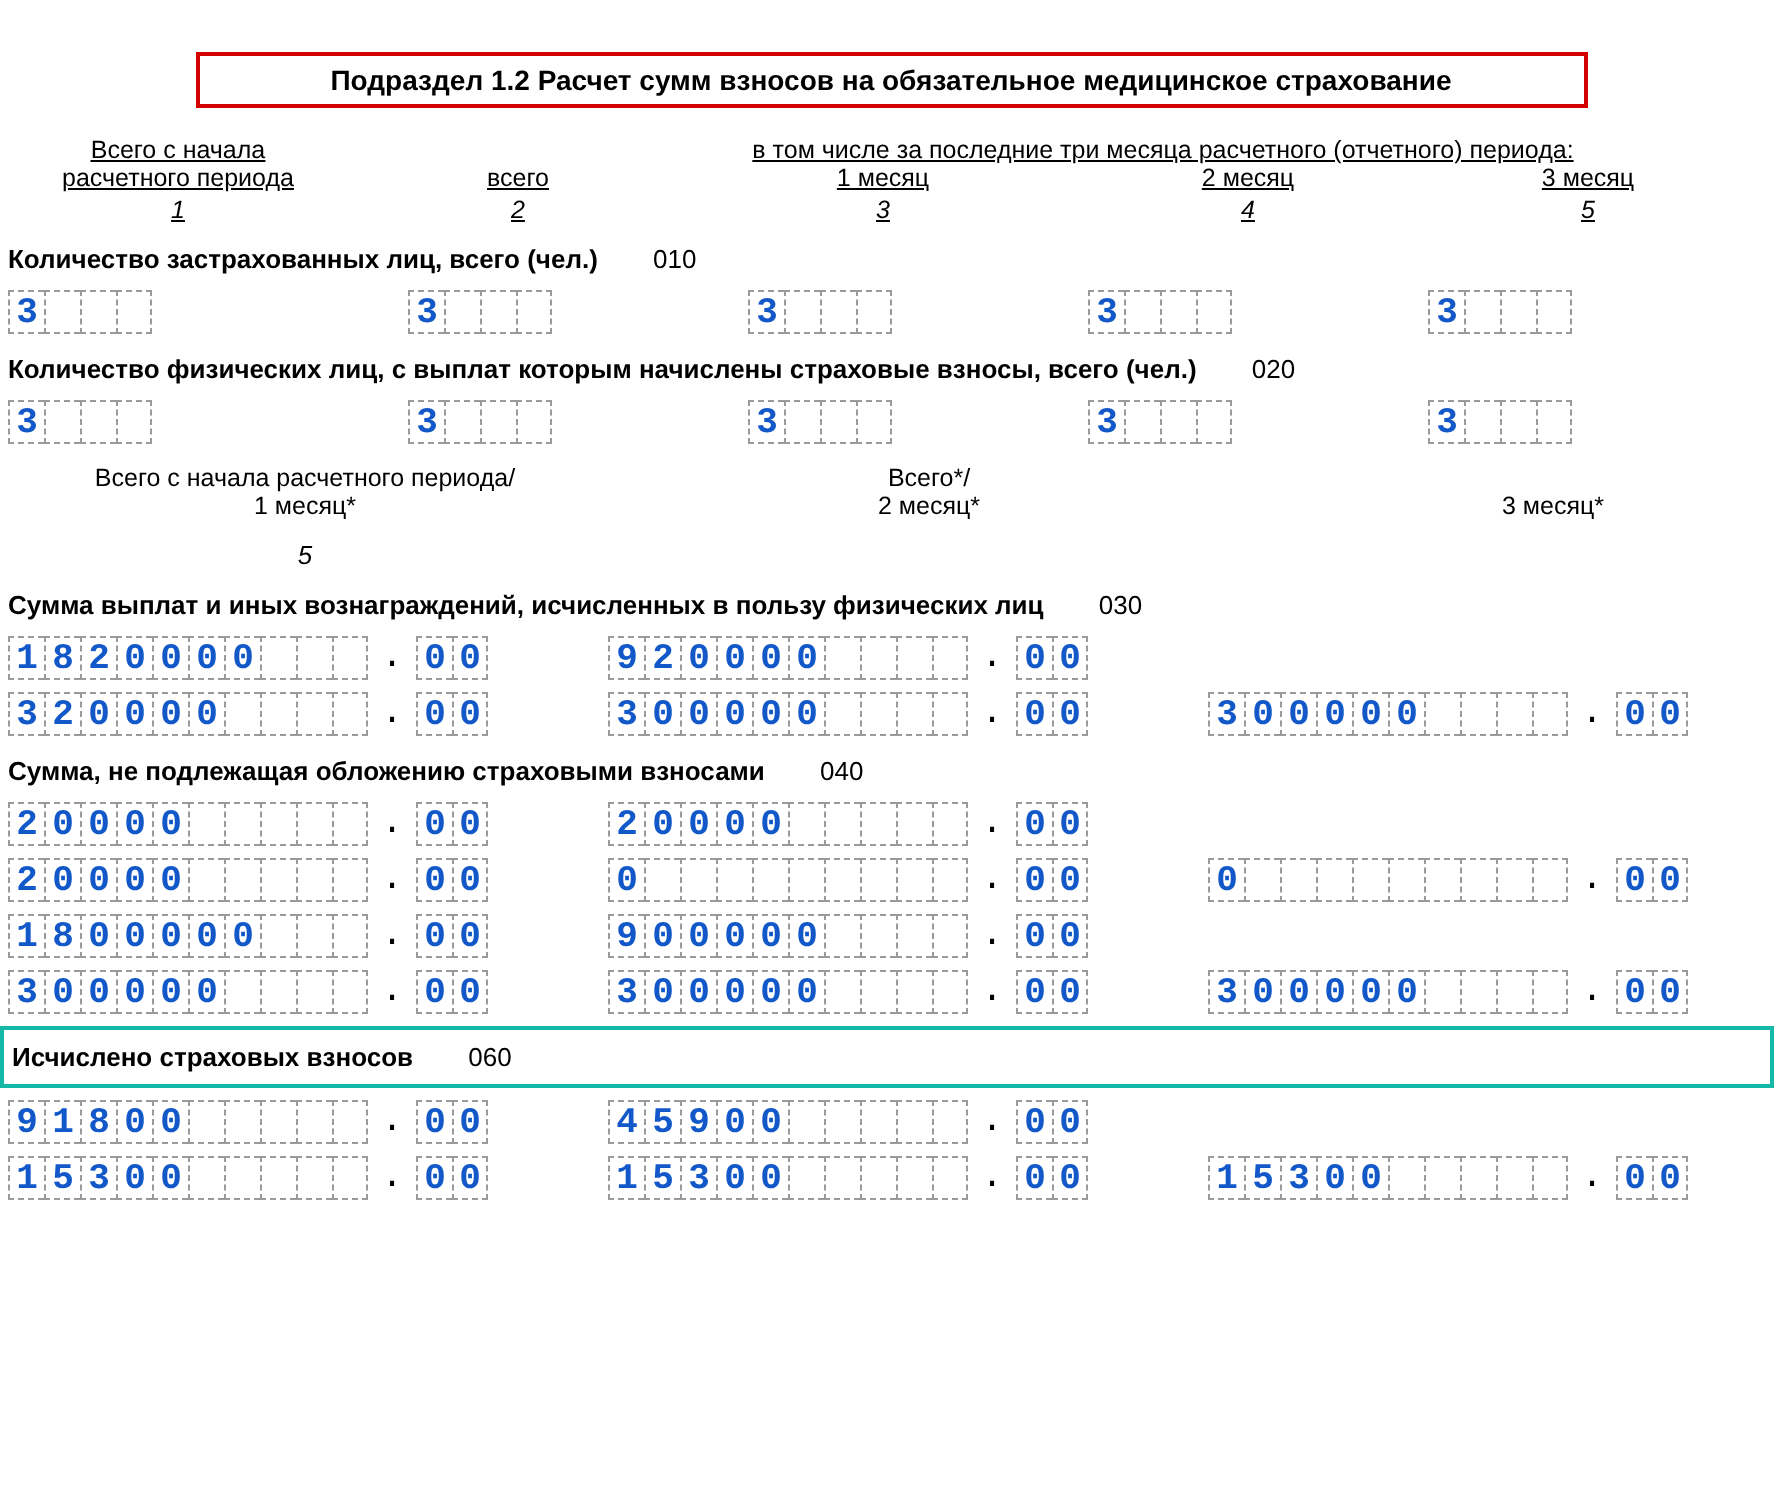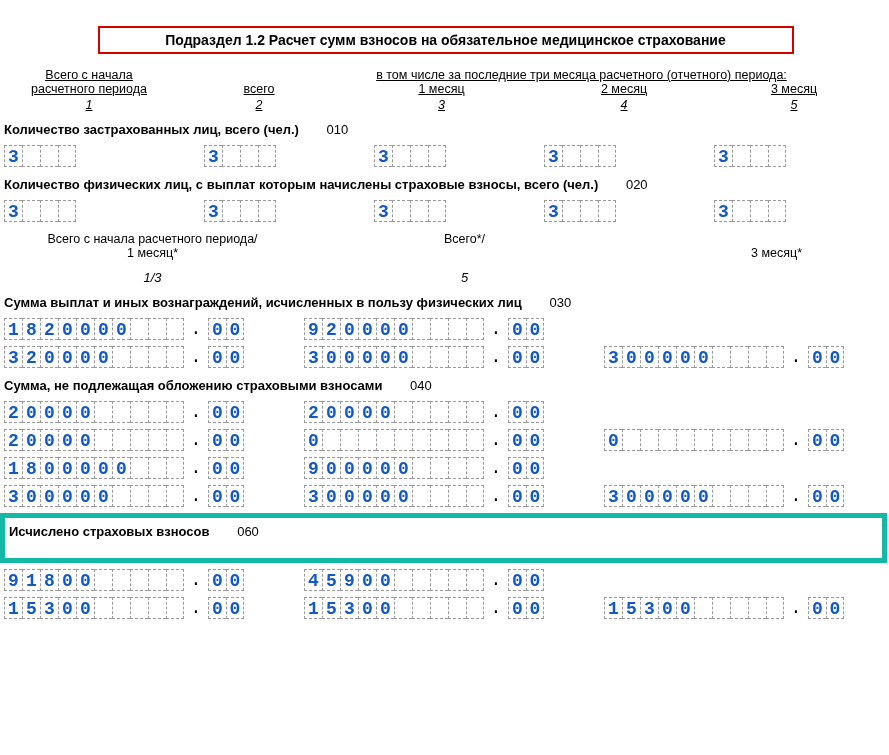--- a/index.html
+++ b/index.html
@@ -35,21 +35,21 @@
 .hdr3{display:flex;margin-top:10px;gap:15px;}
 .hdr3 .c{flex:0 0 297px;}
 .hdr3 .c div{font-size:12.5px;}
 
 .money-row{display:flex;align-items:center;margin-bottom:6px;}
 .mcol-a{width:300px;display:flex;align-items:center;}
 .mcol-b{width:300px;display:flex;align-items:center;}
 .mcol-c{width:280px;display:flex;align-items:center;}
 .dot{width:24px;text-align:center;font-family:"Courier New",monospace;font-size:18px;color:#000;}
 
-.green-box{border:5px solid #14b8a6;padding:6px 0 19px 4px;margin:4px 0 6px -4px;}
+.green-box{border:2px solid #14b8a6;padding:6px 0 6px 4px;margin:4px 0 6px -4px;}
 .green-box .sectline{margin:0;}
 
 .placeholder{visibility:hidden;}
 </style>
 </head>
 <body>
 <div class="page">
 
 <div class="title-box">Подраздел 1.2 Расчет сумм взносов на обязательное медицинское страхование</div>
 
@@ -148,28 +148,28 @@
         </span></div>
 </div>
 
 <div class="hdr3">
   <div class="c center">
     <div>Всего с начала расчетного периода/</div>
     <div>1 месяц*</div>
   </div>
   <div class="c center">
     <div>Всего*/</div>
+    <div>2 месяц*</div>
   </div>
   <div class="c center">
     <div>&nbsp;</div>
     <div>3 месяц*</div>
   </div>
 </div>
 <div class="hdr3">
-  <div class="c center ital">1/3</div>
   <div class="c center ital">5</div>
 </div>
 
 <div class="sectline">
   <span>Сумма выплат и иных вознаграждений, исчисленных в пользу физических лиц</span>
   <span class="code">030</span>
 </div>
 <div class="money-row">
   <div class="mcol-a">
         <span class="cellgrp">

